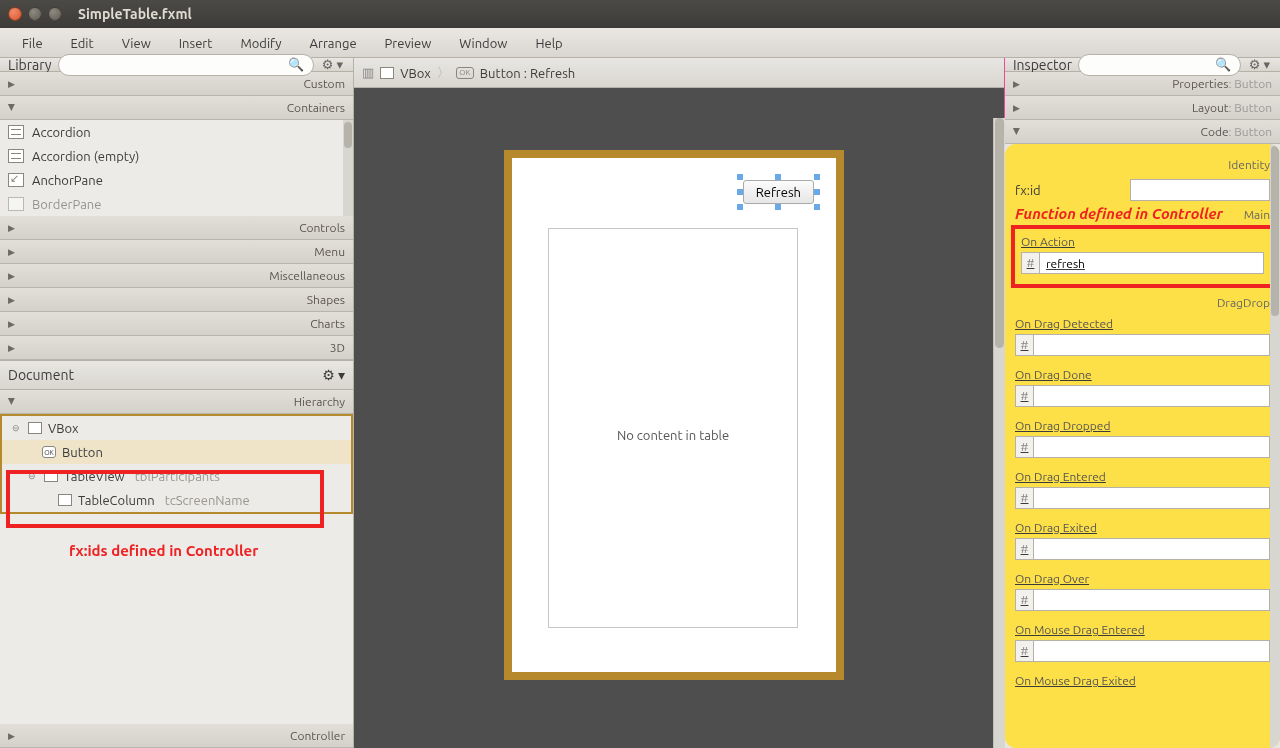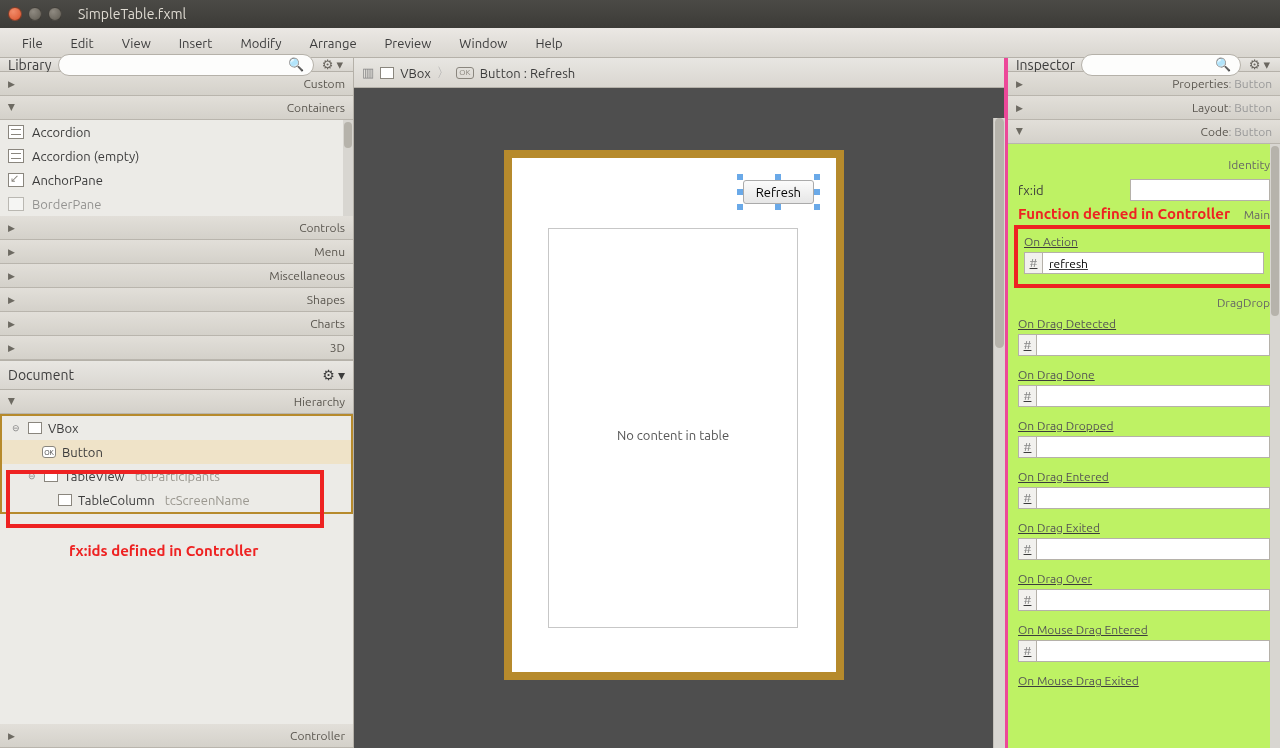--- a/index.html
+++ b/index.html
@@ -3,31 +3,31 @@
 <meta charset="utf-8">
 <style>
 * { margin: 0; padding: 0; box-sizing: border-box; font-family: Ubuntu, "Segoe UI", Arial, sans-serif; }
 body { width: 1280px; height: 748px; background: #f2f1f0; overflow: hidden; font-size: 13px; color: #3c3c3c; }
 
 
 .titlebar { height: 28px; background: linear-gradient(#4b4a46,#3c3b37); display: flex; align-items: center; padding: 0 8px; color: #dfdbd2; }
 .titlebar .wbtn { width: 14px; height: 14px; border-radius: 50%; margin-right: 6px; border: 1px solid rgba(0,0,0,.4); }
 .tb-close { background: radial-gradient(circle at 35% 30%, #f28c6a, #d9532c); }
 .tb-min, .tb-max { background: radial-gradient(circle at 35% 30%, #8f8a81, #5f5b52); }
-.titlebar .title { margin-left: 10px; font-weight: normal; font-size: 14px; }
+.titlebar .title { margin-left: 10px; font-weight: bold; font-size: 14px; }
 
 
 .menubar { height: 30px; background: linear-gradient(#ebe8e4,#d9d6d0); border-bottom: 1px solid #b5b1a9; display: flex; align-items: center; padding: 0 8px; }
 .menubar span { padding: 0 14px; cursor: default; }
 
 
 .main { display: flex; height: calc(748px - 58px); }
 .left { width: 354px; display: flex; flex-direction: column; border-right: 1px solid #b5b1a9; background: #e7e5e1; }
 .center { flex: 1; background: #4e4e4e; position: relative; display: flex; flex-direction: column; }
-.right { width: 276px; display: flex; flex-direction: column; border-left: 4px solid #ec4899; background: #e7e5e1; }
+.right { width: 276px; display: flex; flex-direction: column; border-left: 1px solid #ec4899; background: #e7e5e1; }
 
 
 .panelhead { height: 14px; display: flex; align-items: center; padding: 0 8px; background: linear-gradient(#e8e6e2,#d9d6d0); border-bottom: 1px solid #b5b1a9; }
 .panelhead .lbl { flex: 0 0 auto; font-size: 14px; }
 .panelhead .search { flex: 1; margin: 0 6px; height: 22px; border: 1px solid #b5b1a9; border-radius: 11px; background: #fdfdfc; position: relative; }
 .panelhead .search .mag { position: absolute; right: 8px; top: 2px; color: #888; font-size: 13px; }
 .panelhead .gear { color: #6a665f; font-size: 13px; padding: 0 2px; }
 
 
 .accrow { height: 24px; display: flex; align-items: center; padding: 0 8px; background: linear-gradient(#e2dfd9,#d4d1ca); border-bottom: 1px solid #b9b5ad; font-size: 12px; color: #5a564f; }
@@ -255,29 +255,29 @@
       </div>
     <div class="accrow">
         <span class="arrow">▶</span>
         <span class="txt"><span>Layout</span><span style="color:#999;">: Button</span></span>
       </div>
     <div class="accrow openrow">
         <span class="arrow">▶</span>
         <span class="txt"><span>Code</span><span style="color:#999;">: Button</span></span>
       </div>
 
-    <div style="flex:1; overflow:hidden; position:relative; background:#bef264;">
+    <div style="flex:1; overflow:hidden; position:relative; background:#fde047;border-radius:11px;">
       <div class="insp-sec">
         <div class="seclbl">Identity</div>
         <div class="fxidrow">
           <span>fx:id</span>
           <div style="flex:1;"></div>
           <input value="" style="">
         </div>
-        <div class="annot" style="position:static; text-align:left; margin-top:-2px;">Function defined in Controller</div>
+        <div class="annot" style="position:static; text-align:left; margin-top:-2px;font-style:italic;">Function defined in Controller</div>
         <div class="seclbl" style="margin-top:-14px;">Main</div>
         <div style="border:4px solid #e22; padding:6px; margin:-4px -4px 8px;">
           <div class="insp-field" style="margin-bottom:4px;">
             <label>On Action</label>
             <div class="hashwrap">
                 <span class="hash">#</span>
                 <input value="refresh" style="">
               </div>
           </div>
         </div>

